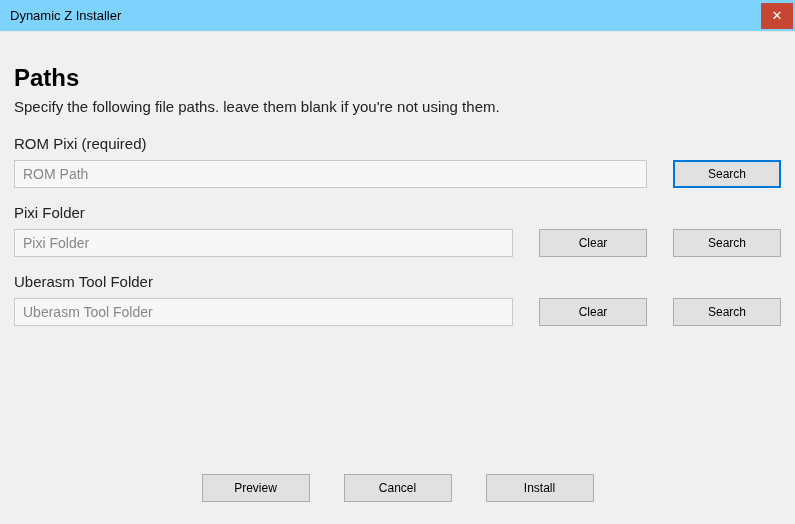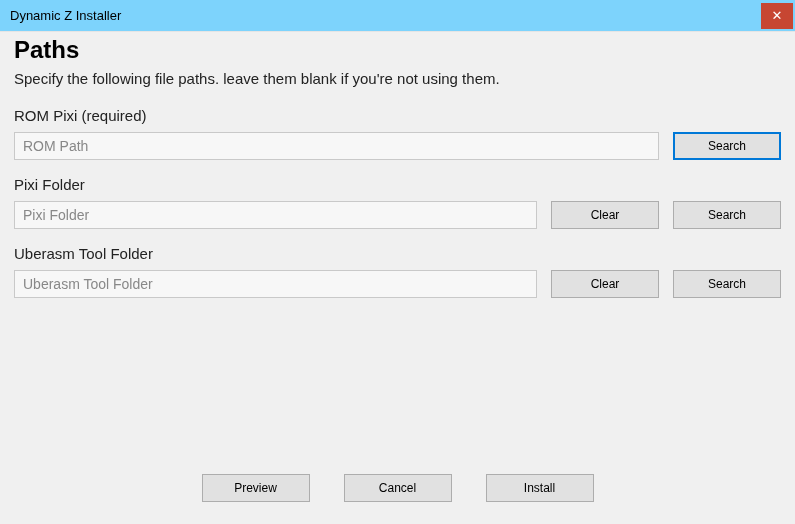--- a/index.html
+++ b/index.html
@@ -39,21 +39,21 @@
     color: #fff;
     display: flex;
     align-items: center;
     justify-content: center;
     font-size: 13px;
     margin-right: 2px;
     cursor: pointer;
   }
   .content {
     flex: 1;
-    padding: 2px 14px 0 14px;
+    padding: 30px 14px 0 14px;
     display: flex;
     flex-direction: column;
   }
   .heading {
     font-family: Arial, sans-serif;
     font-weight: 900;
     font-size: 24px;
     color: #000;
     margin: 2px 0 6px 0;
     letter-spacing: 0px;
@@ -64,21 +64,21 @@
     margin-bottom: 14px;
   }
   .field-label {
     font-size: 15px;
     color: #222;
     margin-bottom: 8px;
     margin-top: 6px;
   }
   .row {
     display: flex;
-    gap: 14px;
+    gap: 26px;
     align-items: stretch;
     margin-bottom: 10px;
   }
   .text-input {
     flex: 1;
     height: 28px;
     border: 1px solid #c9c9c9;
     background: #f7f7f7;
     padding: 0 8px;
     font-size: 14px;

